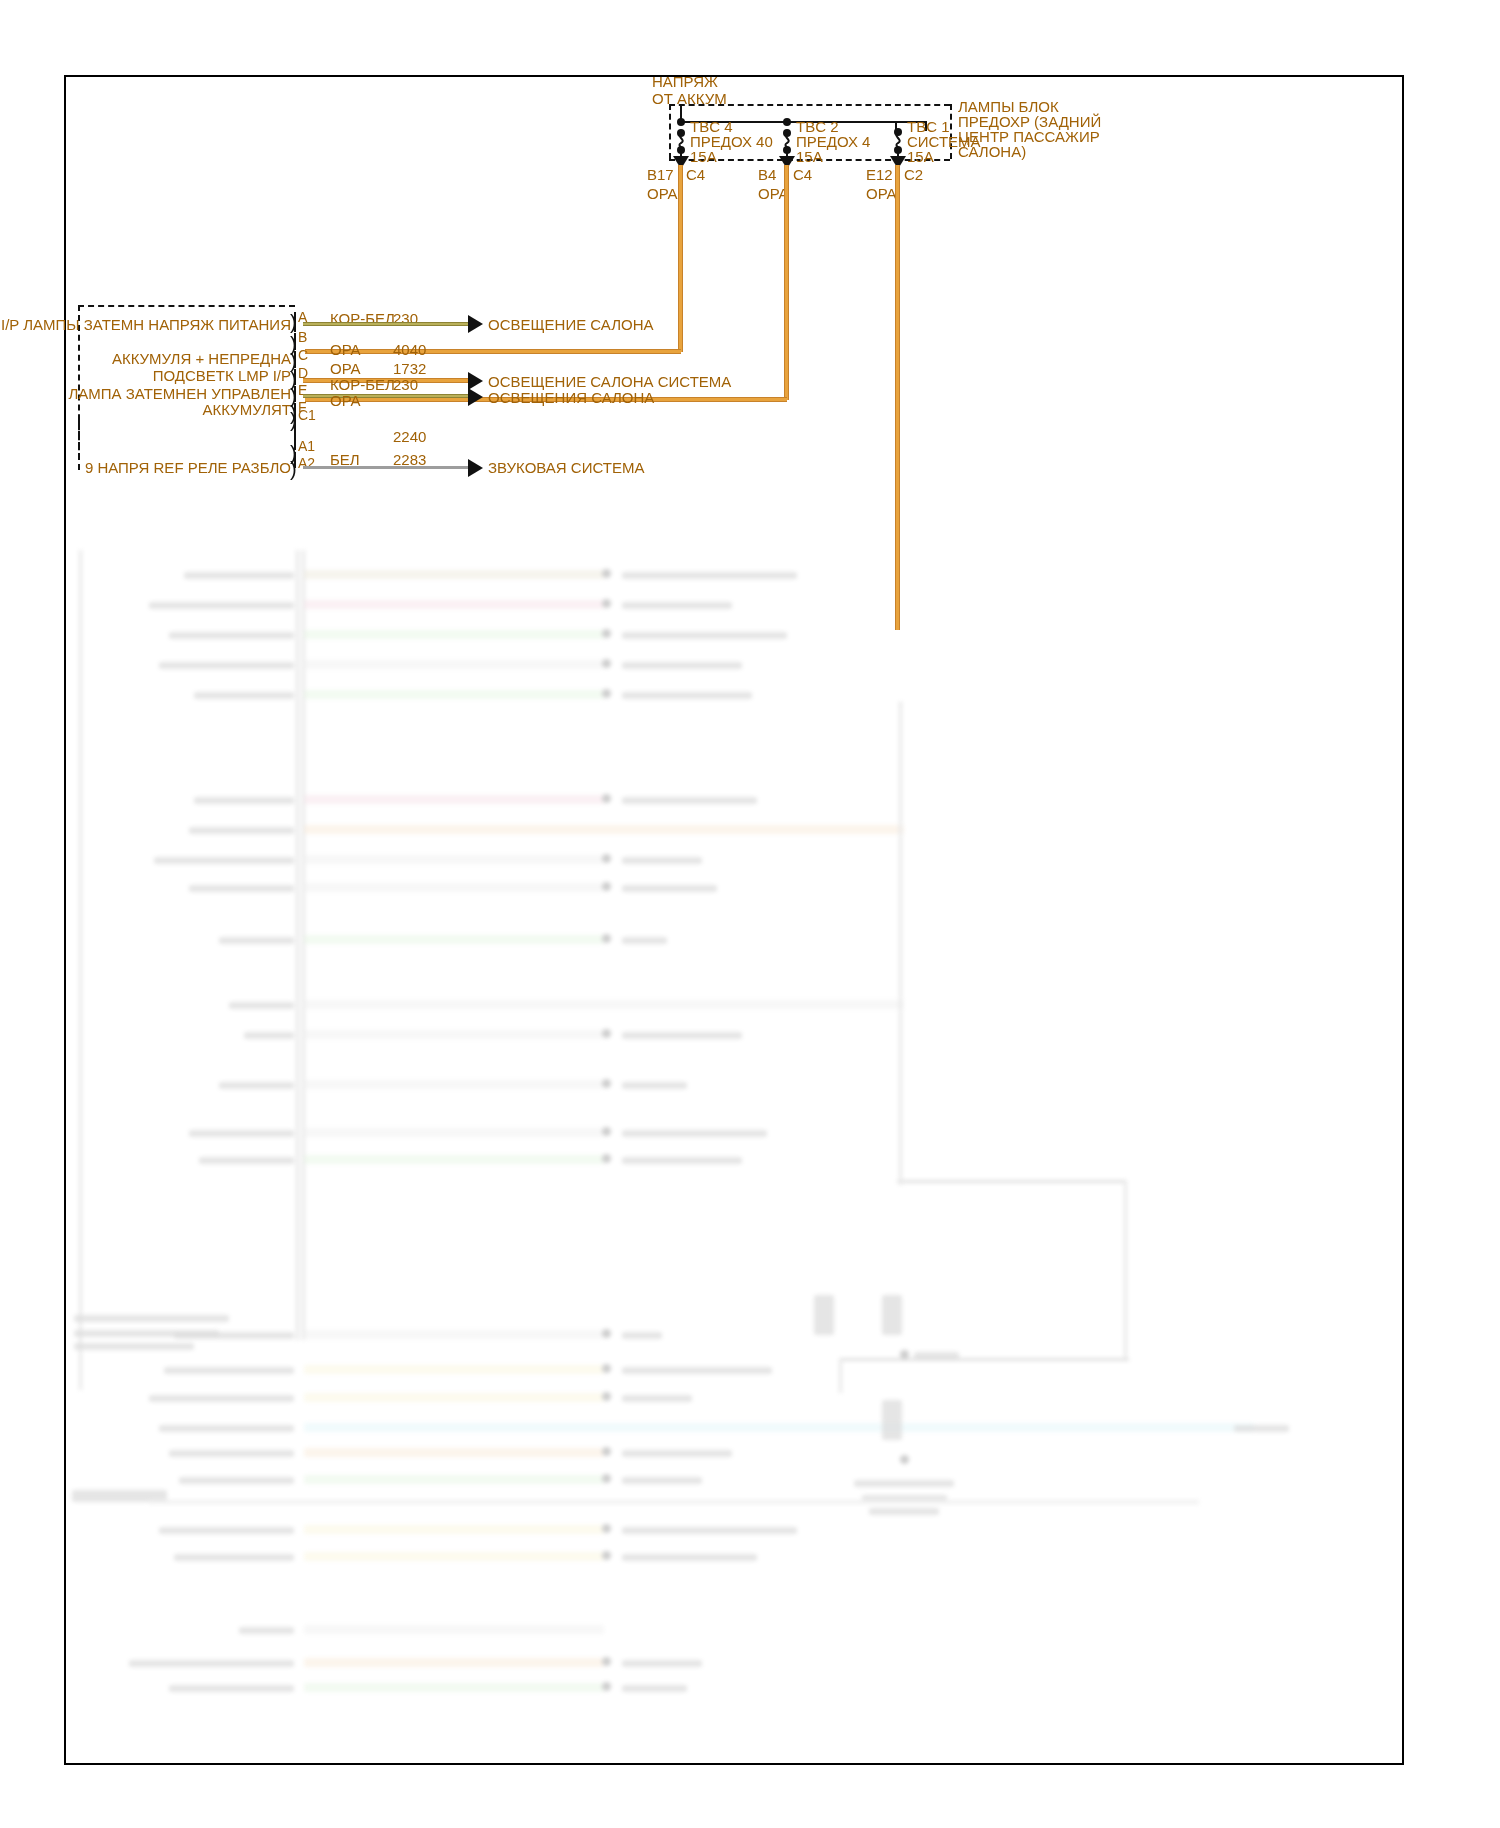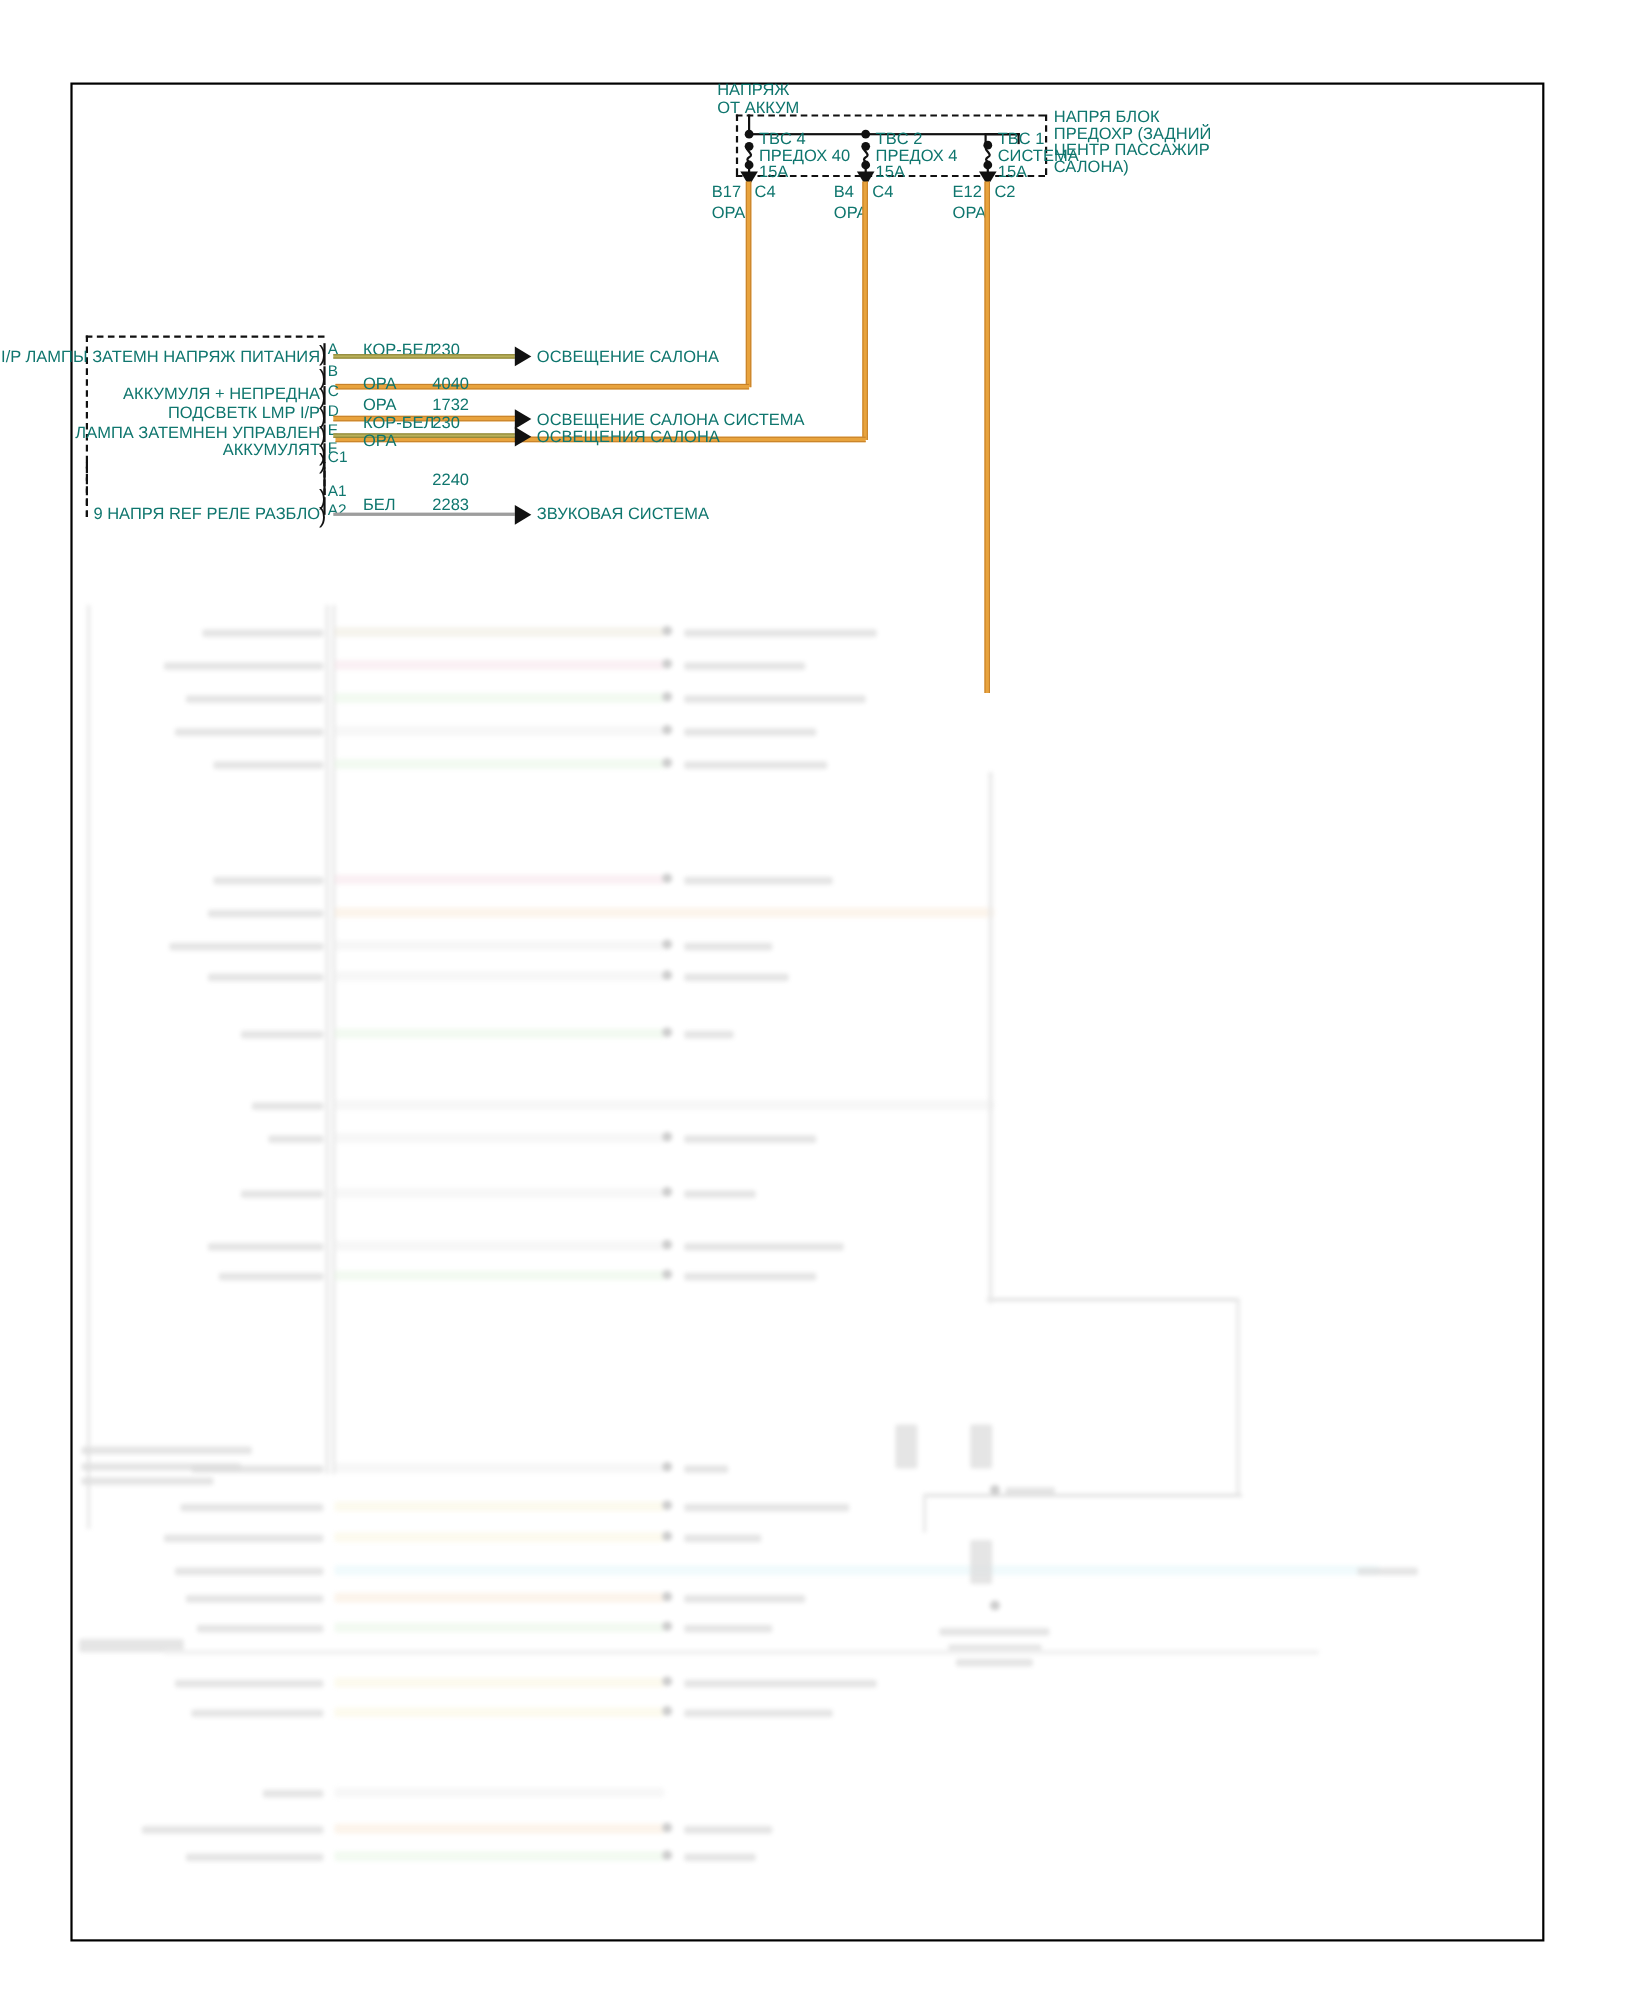--- a/index.html
+++ b/index.html
@@ -26,21 +26,21 @@
     pointer-events:none;
   }
   .ghost-layer .gl{position:absolute;background:#9a9a9a;height:3px;border-radius:1px;}
   .ghost-layer .gtxt{position:absolute;background:#8d8d8d;height:7px;border-radius:2px;opacity:.75;}
   .ghost-layer .gw{position:absolute;height:9px;border-radius:2px;opacity:.55;}
   .ghost-layer .gdot{position:absolute;width:9px;height:9px;background:#5c5c5c;border-radius:50%;}
   .ghost-layer .gbus{position:absolute;background:#b4b4b4;width:3px;}
 
   
   .fg{position:absolute;left:0;top:0;width:1500px;height:1828px;}
-  .txt{position:absolute;font-size:15px;color:#0f766e;white-space:nowrap;line-height:1.22;}
+  .txt{position:absolute;font-size:15px;color:#a16207;white-space:nowrap;line-height:1.22;}
   .txt.sm{font-size:14px;}
   .txt.r{text-align:right;}
   .hline{position:absolute;height:2px;background:#111;}
   .vline{position:absolute;width:2px;background:#111;}
   .orange-v{position:absolute;width:5px;background:#e8a33d;border-left:1px solid #c8822a;border-right:1px solid #c8822a;box-sizing:border-box;}
   .orange-h{position:absolute;height:5px;background:#e8a33d;border-top:1px solid #c8822a;border-bottom:1px solid #c8822a;box-sizing:border-box;}
   .olive-h{position:absolute;height:4px;background:#b9b05a;border-top:1px solid #8d8335;border-bottom:1px solid #8d8335;box-sizing:border-box;}
   .grey-h{position:absolute;height:3px;background:#9d9d9d;}
   .dash-h{position:absolute;height:0;border-top:2px dashed #111;}
   .dash-v{position:absolute;width:0;border-left:2px dashed #111;}
@@ -218,21 +218,21 @@
 
     <div class="dash-h" style="left:669px;top:104px;width:281px;"></div>
     <div class="dash-h" style="left:950px;top:104px;width:0px;"></div>
 
     <div class="dash-v" style="left:669px;top:104px;height:55px;"></div>
 
     <div class="dash-h" style="left:669px;top:159px;width:281px;"></div>
 
     <div class="dash-v" style="left:950px;top:104px;height:55px;"></div>
 
-    <div class="txt" style="left:958px;top:98px;">НАПРЯ БЛОК</div>
+    <div class="txt" style="left:958px;top:98px;">ЛАМПЫ БЛОК</div>
     <div class="txt" style="left:958px;top:113px;">ПРЕДОХР (ЗАДНИЙ</div>
     <div class="txt" style="left:958px;top:128px;">ЦЕНТР ПАССАЖИР</div>
     <div class="txt" style="left:958px;top:143px;">САЛОНА)</div>
 
     <div class="vline" style="left:680px;top:104px;height:18px;"></div>
     <div class="hline" style="left:680px;top:121px;width:247px;"></div>
     <div class="vline" style="left:925px;top:121px;height:10px;"></div>
 
     <div class="node" style="left:677px;top:118px;"></div>
     <div class="node" style="left:677px;top:129px;"></div>

